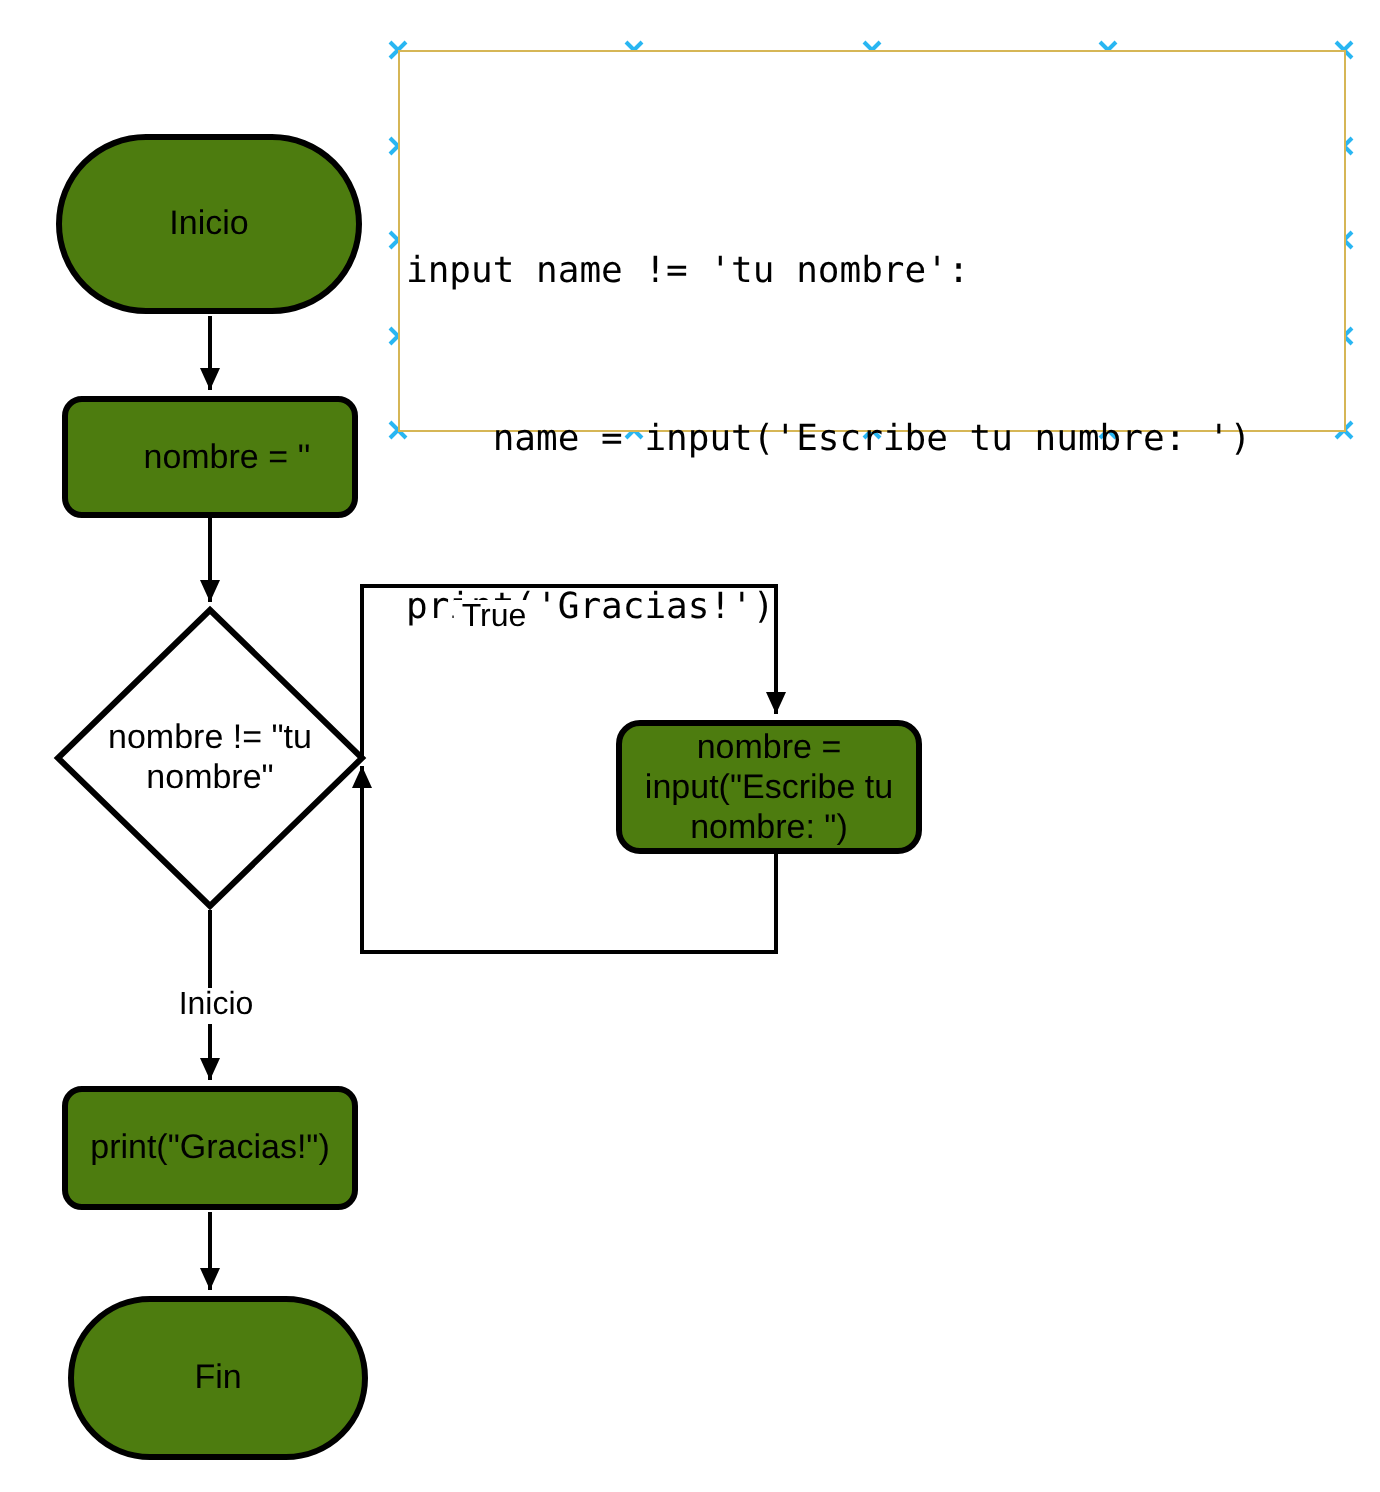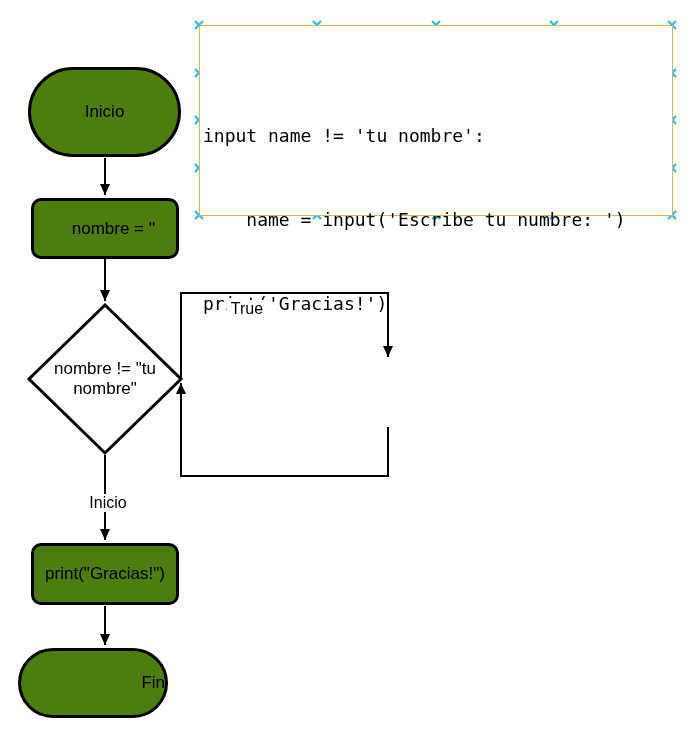--- a/index.html
+++ b/index.html
@@ -124,25 +124,30 @@
 
   <div class="shape rounded" style="left:31px; top:198px; width:148px; height:61px;padding-left:17px;">
     <span>nombre = ''</span>
   </div>
 
   <div class="diamond-text">
     <div>nombre != "tu</div>
     <div>nombre"</div>
   </div>
 
+  <div class="shape loopbox" style="left:308px; top:360px; width:153px; height:67px;">
+    <div>nombre =</div>
+    <div>input("Escribe tu</div>
+    <div>nombre: ")</div>
+  </div>
 
   <div class="shape rounded" style="left:31px; top:543px; width:148px; height:62px;">
     <span>print("Gracias!")</span>
   </div>
 
-  <div class="shape stadium" style="left:18px; top:648px; width:150px; height:70px;align-items:flex-end;">
+  <div class="shape stadium" style="left:34px; top:648px; width:150px; height:82px;">
     <span>Fin</span>
   </div>
 
   <div class="edge-label" style="left:247px; top:293px;">True</div>
   <div class="edge-label" style="left:108px; top:487px;">Inicio</div>
 
 </div>
 
 </body></html>

